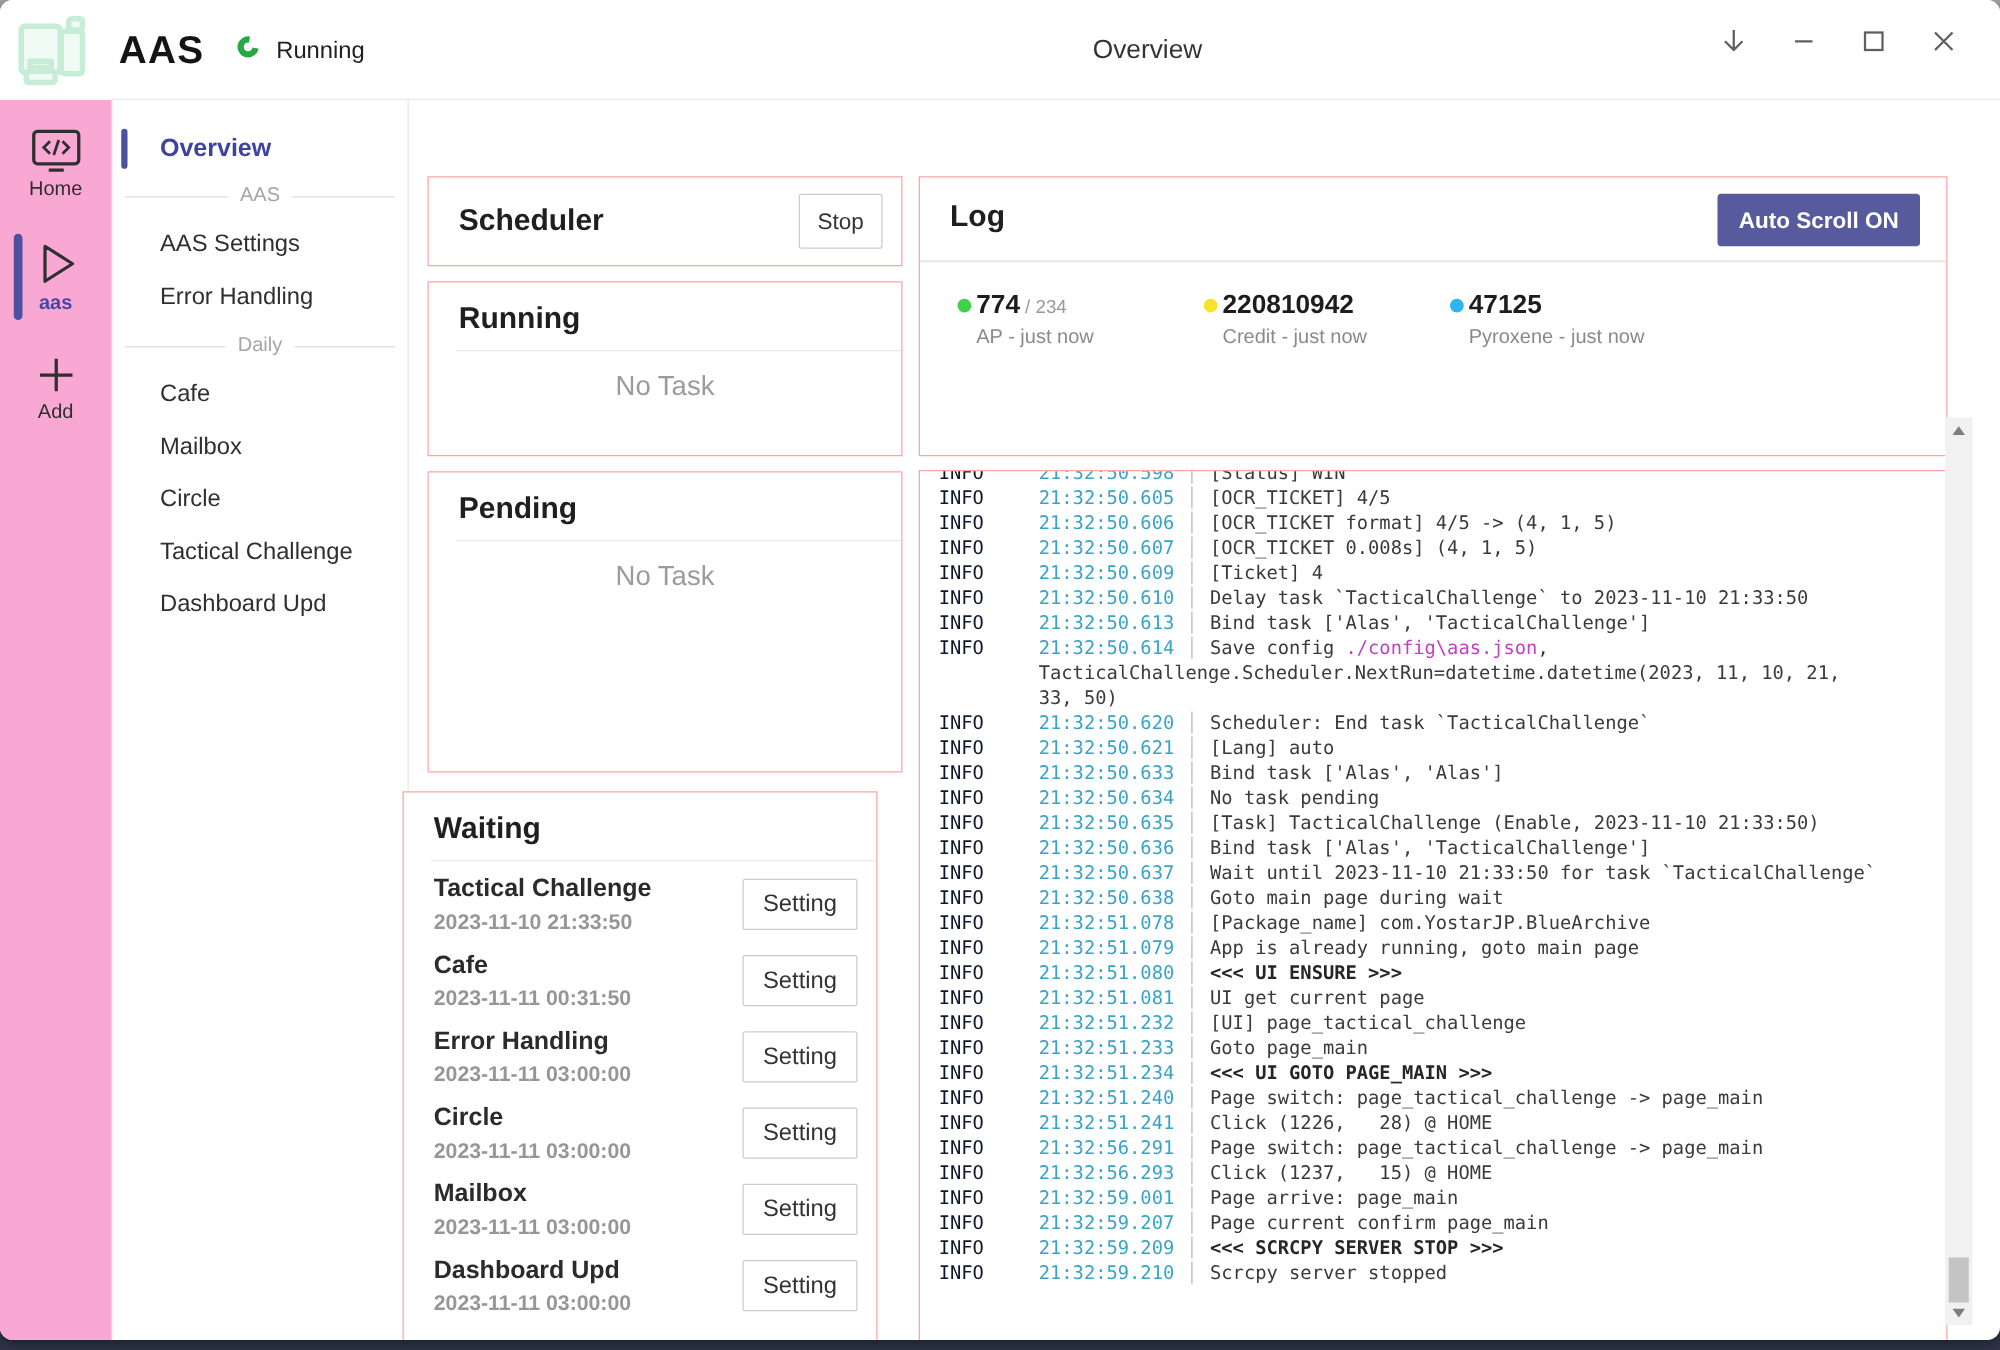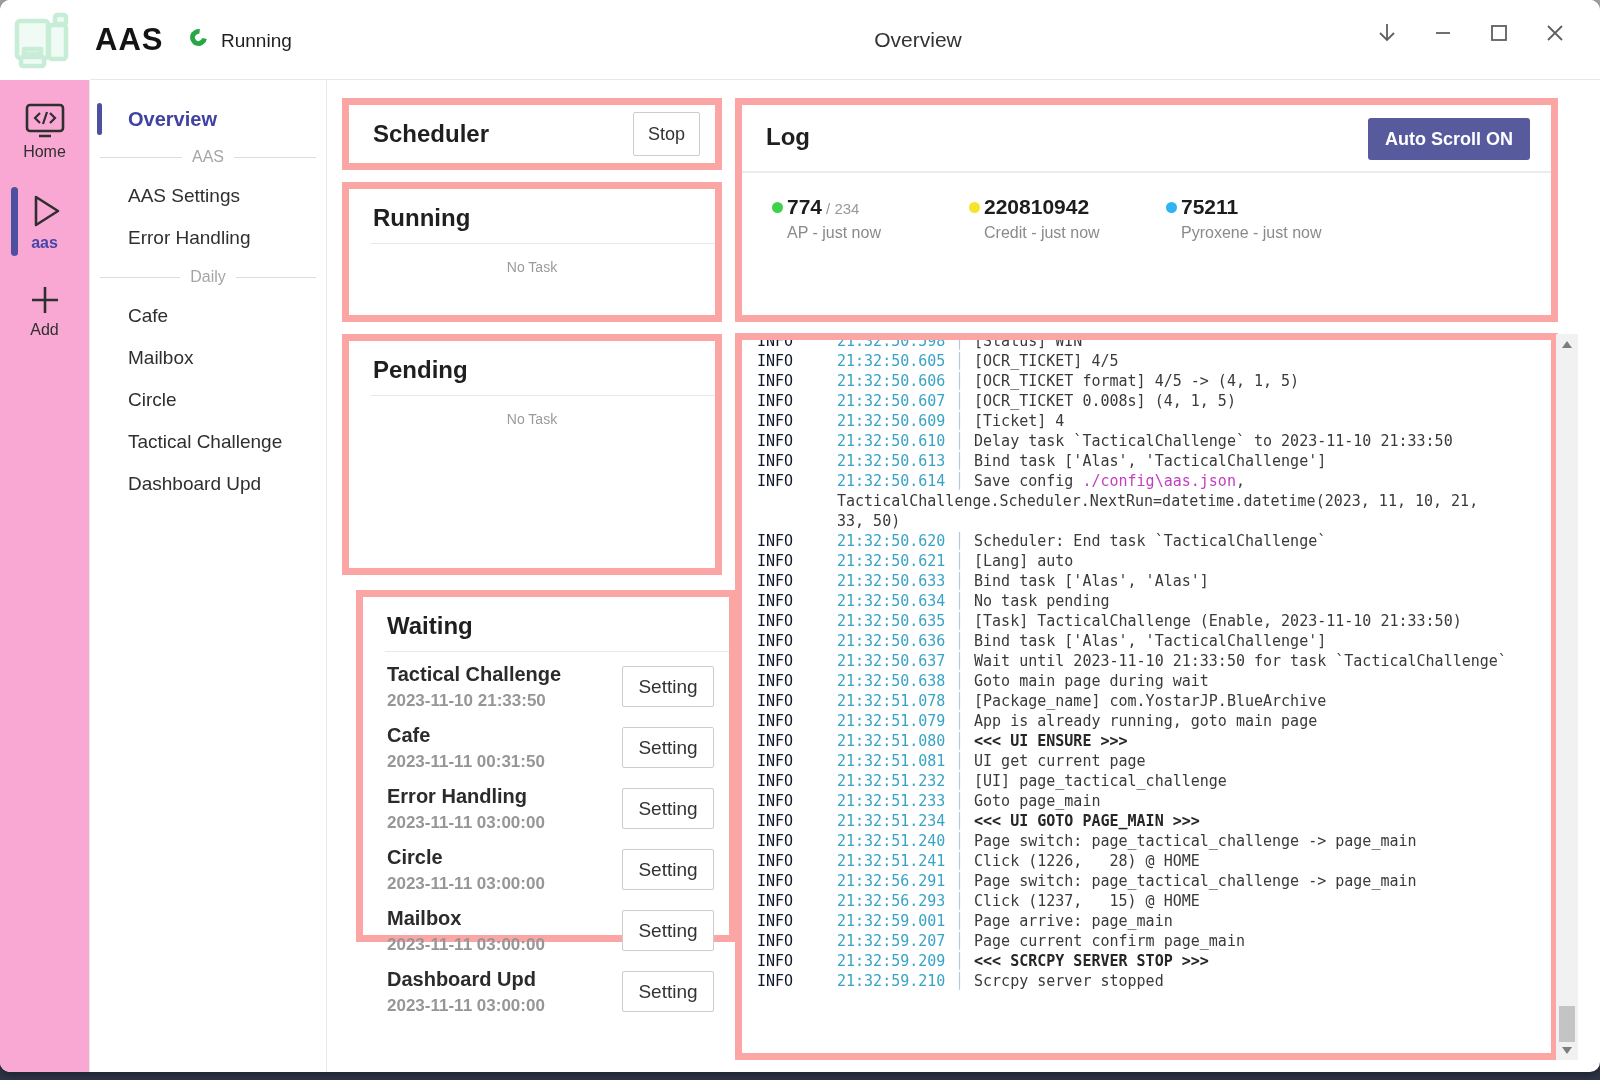--- a/index.html
+++ b/index.html
@@ -35,35 +35,35 @@
   .rail-add  { margin-top:14px; }
   
   .sidebar { position:absolute; left:90px; top:80px; width:237px; bottom:0; background:#fff; border-right:1px solid #e8e8e8; }
   .sidebar-menu { padding-top:19px; }
   .side-item { height:42px; display:flex; align-items:center; padding-left:38px; font-size:19px; color:#2f2f2f; cursor:default; }
   .side-item.active { height:40px; font-size:20px; font-weight:700; color:#3f42a0; position:relative; }
   .side-item.active::before { content:''; position:absolute; left:7px; top:4px; bottom:4px; width:5px; border-radius:3px; background:#4d509e; }
   .group-label { height:36px; display:flex; align-items:center; gap:10px; padding:0 10px; color:#a5a5a5; font-size:16px; }
   .group-label::before,.group-label::after { content:''; flex:1; height:1px; background:#dcdcdc; }
   
-  .card { position:absolute; background:#fff; border:7px solid #fca5a5; }
+  .card { position:absolute; background:#fff; border:1px solid #fca5a5;margin-top:43px; }
   #card-scheduler { left:342px; top:98px;  width:380px; height:72px; display:flex; align-items:center; padding:0 15px 0 24px; }
   #card-running   { left:342px; top:182px; width:380px; height:140px; }
   #card-pending   { left:342px; top:334px; width:380px; height:241px; }
-  #card-waiting   { left:356px; top:590px; width:380px; height:352px; }
+  #card-waiting   { left:322px; top:590px; width:380px; height:448px; }
   #card-logheader { left:735px; top:98px;  width:823px; height:224px; }
   #card-console   { left:735px; top:333px; width:823px; height:727px; overflow:hidden; padding-left:15px; }
   .card-title { font-size:24px; font-weight:700; color:#1f1f1f; }
   #card-scheduler .card-title { flex:1; }
   .btn-outline { background:#fff; border:1px solid #cccccc; border-radius:2px; font-size:18px; color:#333;
                  font-family:"Liberation Sans",sans-serif; cursor:default; }
   .stop-btn { width:67px; height:44px; }
   .panel-head { padding:15px 24px 11px 24px; }
   .panel-divider { height:1px; background:#e8e8e8; margin-left:22px; }
-  .no-task { text-align:center; margin-top:15px; font-size:14px; color:#9b9b9b; }
+  .no-task { text-align:center; margin-top:15px; font-size:22px; color:#9b9b9b; }
   
   #waiting-list { padding:4px 15px 0 24px; }
   .wait-row { height:61px; display:flex; align-items:center; justify-content:space-between; }
   .wait-name { font-size:20px; font-weight:700; color:#2b2b2b; }
   .wait-time { font-size:17px; font-weight:600; color:#969696; margin-top:5px; }
   .setting-btn { width:92px; height:41px; font-size:19px; }
   
   .log-head { position:relative; height:66px; }
   .log-head .card-title { position:absolute; left:24px; top:18px; }
   .autoscroll-btn { position:absolute; right:21px; top:13px; height:42px; padding:0 17px; background:#575b9e; color:#fff;
@@ -266,21 +266,21 @@
         <div class="stat">
           <div class="stat-dot" style="background: rgb(247, 227, 42);"></div>
           <div>
             <div class="stat-value">220810942</div>
             <div class="stat-label">Credit - just now</div>
           </div>
         </div>
         <div class="stat">
           <div class="stat-dot" style="background: rgb(46, 180, 242);"></div>
           <div>
-            <div class="stat-value">75211</div>
+            <div class="stat-value">47125</div>
             <div class="stat-label">Pyroxene - just now</div>
           </div>
         </div>
       </div>
   </div>
 
   <div class="card" id="card-console">
     <div id="console-lines">
         <div class="log-line"><span class="lvl">INFO</span><span class="ts">21:32:50.598</span><span class="pipe">│</span><span class="msg">[Status] WIN</span></div>
         <div class="log-line"><span class="lvl">INFO</span><span class="ts">21:32:50.605</span><span class="pipe">│</span><span class="msg">[OCR_TICKET] 4/5</span></div>

